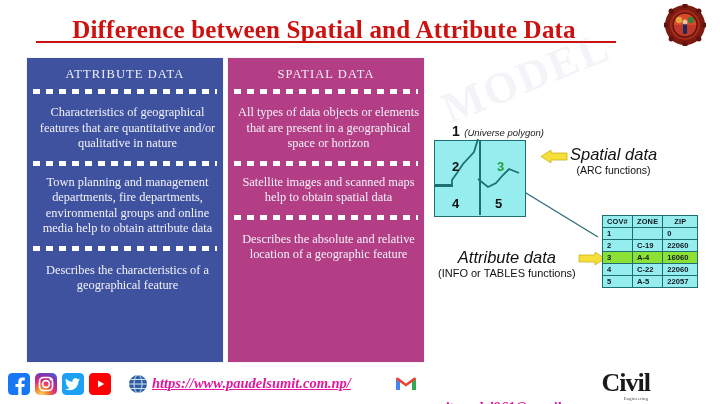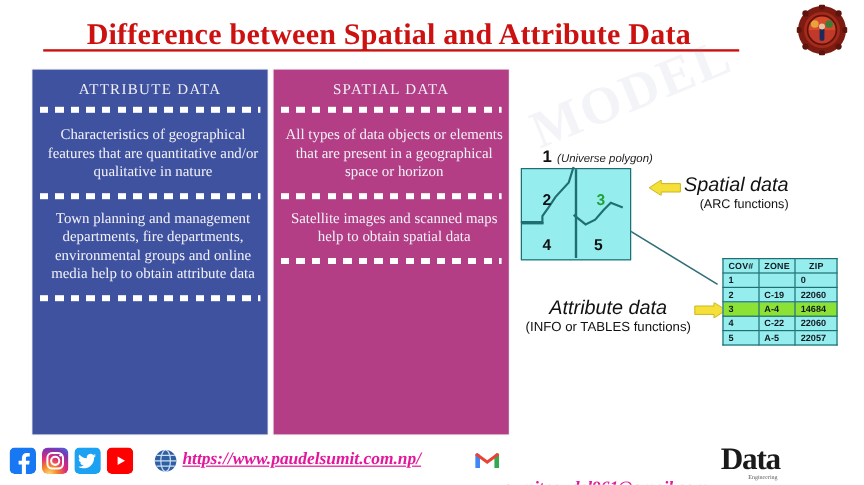--- a/index.html
+++ b/index.html
@@ -98,21 +98,21 @@
   }
   .pnum.green{color:#22A13A;}
 
   .spatial-cap{
     position:absolute;left:140px;top:93px;white-space:nowrap;
   }
   .spatial-cap .l1{
     font-size:16.5px;font-style:italic;color:#111;
   }
   .spatial-cap .l2{
-    font-size:10.5px;color:#111;text-align:right;margin-top:0px;
+    font-size:10.5px;color:#111;text-align:center;margin-top:0px;
   }
   .arrow-left{
     position:absolute;left:110px;top:98px;width:28px;height:13px;
   }
 
   .attr-cap{
     position:absolute;left:8px;top:196px;white-space:nowrap;text-align:center;
   }
   .attr-cap .l1{font-size:16.5px;font-style:italic;color:#111;}
   .attr-cap .l2{font-size:11px;color:#111;margin-top:0px;}
@@ -212,29 +212,31 @@
     </g>
   </svg>
 
   <div class="col attr">
     <div class="col-head">ATTRIBUTE DATA</div>
     <div class="dashrule"></div>
     <div class="cell c1">Characteristics of geographical features that are quantitative and/or qualitative in nature</div>
     <div class="dashrule"></div>
     <div class="cell c2">Town planning and management departments, fire departments, environmental groups and online media help to obtain attribute data</div>
     <div class="dashrule"></div>
+    <div class="cell c3">Describes the characteristics of a geographical feature</div>
   </div>
 
   <div class="col spat">
     <div class="col-head">SPATIAL DATA</div>
     <div class="dashrule"></div>
     <div class="cell c1">All types of data objects or elements that are present in a geographical space or horizon</div>
     <div class="dashrule"></div>
     <div class="cell c2">Satellite images and scanned maps help to obtain spatial data</div>
     <div class="dashrule"></div>
+    <div class="cell c3">Describes the absolute and relative location of a geographic feature</div>
   </div>
 
   <div class="diagram">
 
     <div class="watermark">MODEL</div>
 
     <svg class="connector">
       <line x1="78" y1="130" x2="168" y2="185" stroke="#2E6E78" stroke-width="1.3"></line>
     </svg>
 
@@ -289,21 +291,21 @@
           <td class="zip">0</td>
         </tr>
         <tr>
           <td class="cov">2</td>
           <td class="zone">C-19</td>
           <td class="zip">22060</td>
         </tr>
         <tr class="hl">
           <td class="cov">3</td>
           <td class="zone">A-4</td>
-          <td class="zip">14684</td>
+          <td class="zip">16060</td>
         </tr>
         <tr>
           <td class="cov">4</td>
           <td class="zone">C-22</td>
           <td class="zip">22060</td>
         </tr>
         <tr>
           <td class="cov">5</td>
           <td class="zone">A-5</td>
           <td class="zip">22057</td>
@@ -355,18 +357,18 @@
     <svg class="gicon" viewBox="0 0 20 16">
       <path d="M1 14V3.2l9 6.4 9-6.4V14h-3V7.6l-6 4.3-6-4.3V14z" fill="#fff"></path>
       <path d="M0 14V3.4C0 2 1.4 1.3 2.4 2l1.6 1.2V14z" fill="#4285F4"></path>
       <path d="M20 14V3.4C20 2 18.6 1.3 17.6 2L16 3.2V14z" fill="#34A853"></path>
       <path d="M0 3.4 10 10.6 20 3.4c0-1.4-1.6-2.1-2.6-1.3L10 7.6 2.6 2.1C1.6 1.3 0 2 0 3.4z" fill="#EA4335"></path>
       <path d="M4 3.2 10 7.6l6-4.4V14h-2V7l-4 2.9L6 7v7H4z" fill="#FBBC05" opacity="0.0"></path>
     </svg>
     <a class="email" href="#">sumitpaudel961@gmail.com</a>
 
     <div class="civil">
-      <span>Data</span>
+      <span>Civil</span>
       <span class="sub">Engineering</span>
     </div>
   </div>
 
 </div>
 
 </body></html>

